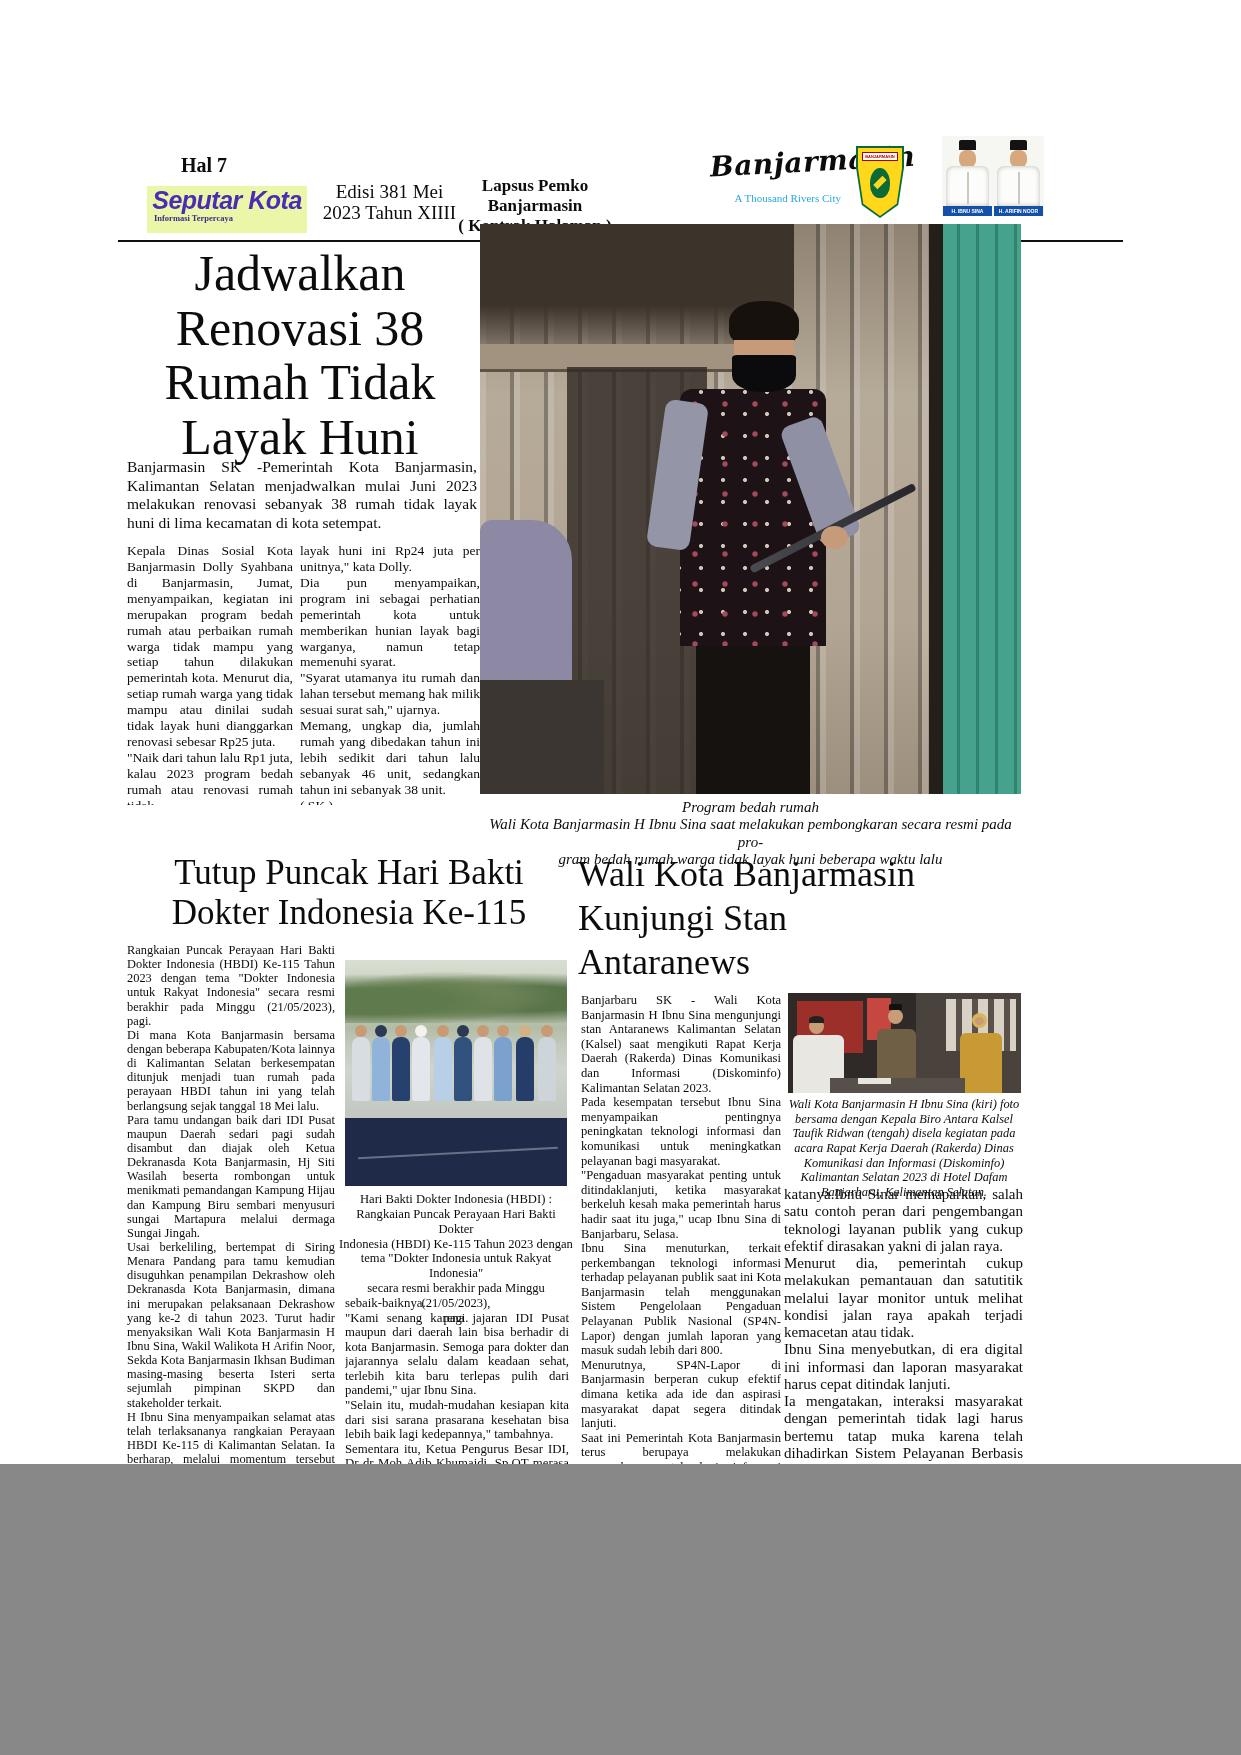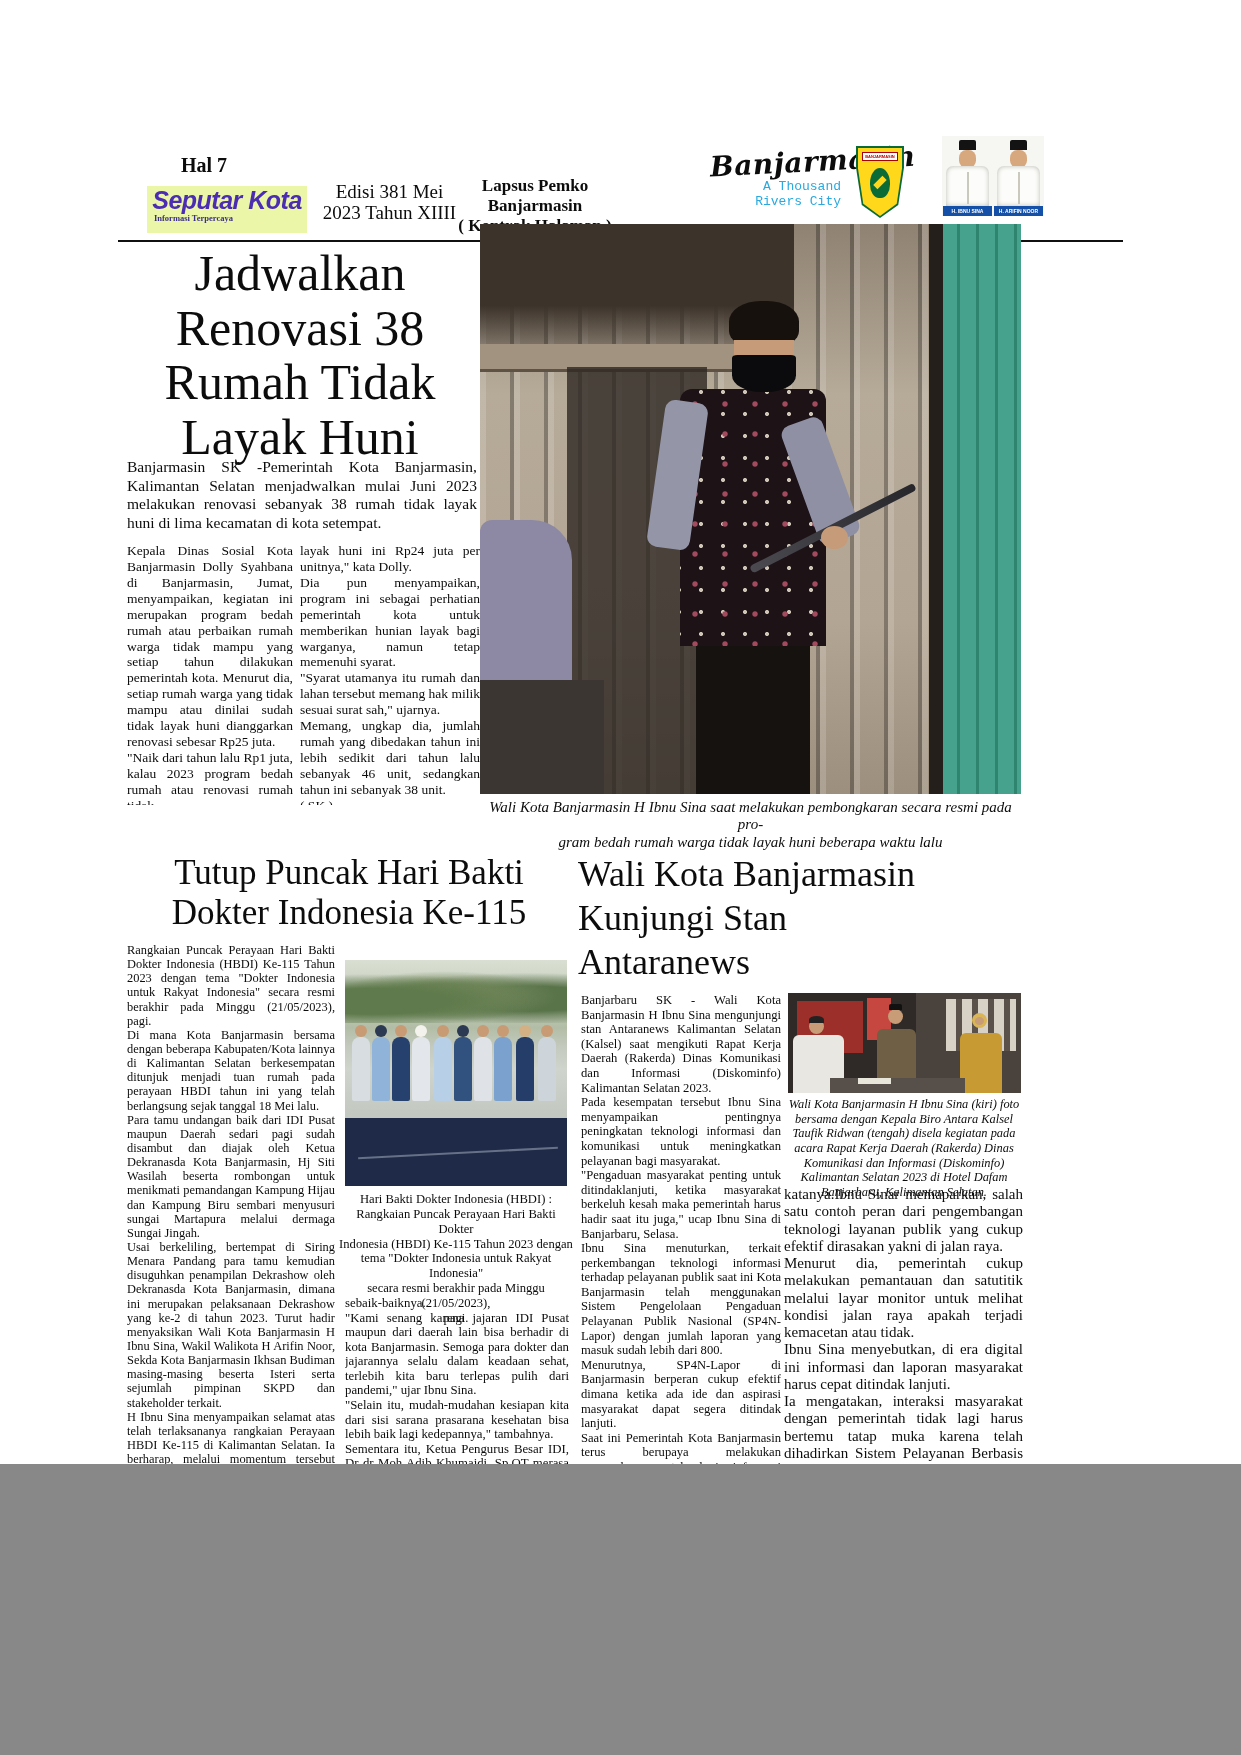--- a/index.html
+++ b/index.html
@@ -12,21 +12,21 @@
 
   
   .page-label { left:181px; top:154px; font-size:20px; font-weight:bold; }
   .masthead { left:147px; top:186px; width:160px; height:47px; background:#ecf6a9; overflow:hidden; }
   .masthead-title { font-family:"Liberation Sans",sans-serif; font-weight:bold; font-size:25px; color:#4b2db3; line-height:1.05; text-align:center; margin-top:1px; letter-spacing:-.5px;font-style:italic; }
   .masthead-tag { font-family:"Liberation Serif",serif; font-weight:bold; font-size:8.5px; color:#3c2f86; padding-left:7px; margin-top:0px; }
   .edition { left:322px; top:181px; width:135px; font-size:19px; line-height:1.12; text-align:center; }
   .section-head { left:450px; top:176px; width:170px; font-size:17px; font-weight:bold; line-height:1.18; text-align:center; }
   .brand { left:710px; top:150px; width:135px; }
   .brand-name { font-family:"DejaVu Serif",serif; font-style:italic; font-weight:bold; font-size:28px; line-height:1; transform:rotate(-3deg); letter-spacing:.5px; }
-  .brand-tag { font-family:Liberation Mono, monospace; font-size:13px; color:#29a9df; text-align:right; margin-top:1px; padding-right:4px; }
+  .brand-tag { font-family:Liberation Serif, serif; font-size:11px; color:#29a9df; text-align:right; margin-top:14px; padding-right:4px; }
   
   .seal { left:856px; top:146px; width:48px; height:72px; }
   .seal-outer { position:absolute; inset:0; background:#0b6b37; clip-path:polygon(0 0,100% 0,100% 30%,88% 82%,50% 100%,12% 82%,0 30%); }
   .seal-inner { position:absolute; inset:2px; background:#ffd81c; clip-path:polygon(0 0,100% 0,100% 30%,88% 82%,50% 100%,12% 82%,0 30%); }
   .seal-band { position:absolute; left:12%; top:8%; width:76%; height:13%; background:#fff; border:1px solid #a00; font-family:"Liberation Sans",sans-serif; font-weight:bold; font-size:4px; color:#b00; text-align:center; line-height:8px; overflow:hidden; }
   .seal-emblem { position:absolute; left:29%; top:30%; width:42%; height:42%; background:#0b6b37; border-radius:50% 50% 45% 45%; }
   .seal-gem { position:absolute; left:44%; top:42%; width:12%; height:18%; background:#ffd81c; transform:rotate(45deg); }
   
   .officials { left:942px; top:136px; width:102px; height:80px; background:#f6f6f3; display:flex; }
   .official { position:relative; width:50%; height:100%; }
@@ -189,20 +189,21 @@
     <div class="pm-sleeve-l"></div>
     <div class="pm-sleeve-r"></div>
     <div class="pm-crowbar"></div>
     <div class="pm-hand"></div>
     <div class="pm-hair"></div>
     <div class="pm-eyes"></div>
     <div class="pm-mask"></div>
   </div>
 
   <div class="abs caption-1">
+    <div>Program bedah rumah</div>
     <div class="pre">Wali Kota Banjarmasin H Ibnu Sina saat melakukan pembongkaran secara resmi pada pro-
 gram bedah rumah warga tidak layak huni beberapa waktu lalu</div>
   </div>
 
   <h2 class="abs headline-2 pre" style="font-weight:400;">Tutup Puncak Hari Bakti
 Dokter Indonesia Ke-115</h2>
 
   <p class="abs a2-col1 j pre">Rangkaian Puncak Perayaan Hari Bakti Dokter Indonesia (HBDI) Ke-115 Tahun 2023 dengan tema "Dokter Indonesia untuk Rakyat Indonesia" secara resmi berakhir pada Minggu (21/05/2023), pagi.
 Di mana Kota Banjarmasin bersama dengan beberapa Kabupaten/Kota lainnya di Kalimantan Selatan berkesempatan ditunjuk menjadi tuan rumah pada perayaan HBDI tahun ini yang telah berlangsung sejak tanggal 18 Mei lalu.
 Para tamu undangan baik dari IDI Pusat maupun Daerah sedari pagi sudah disambut dan diajak oleh Ketua Dekranasda Kota Banjarmasin, Hj Siti Wasilah beserta rombongan untuk menikmati pemandangan Kampung Hijau dan Kampung Biru sembari menyusuri sungai Martapura melalui dermaga Sungai Jingah.

